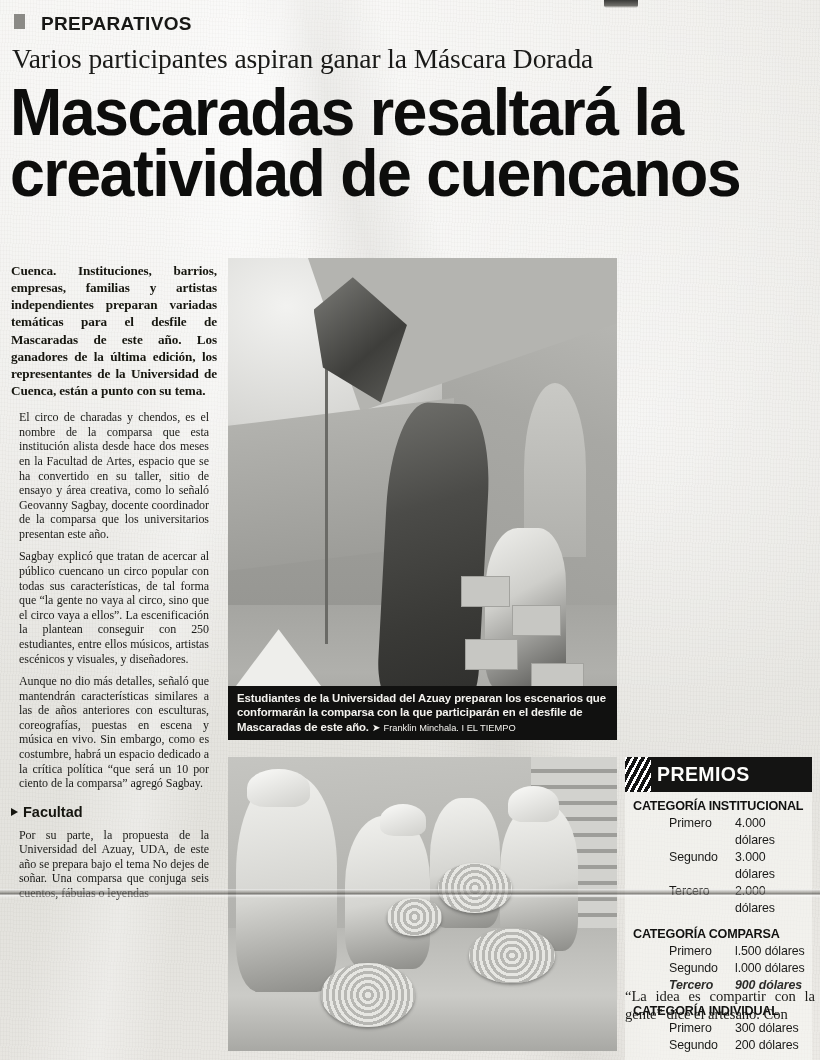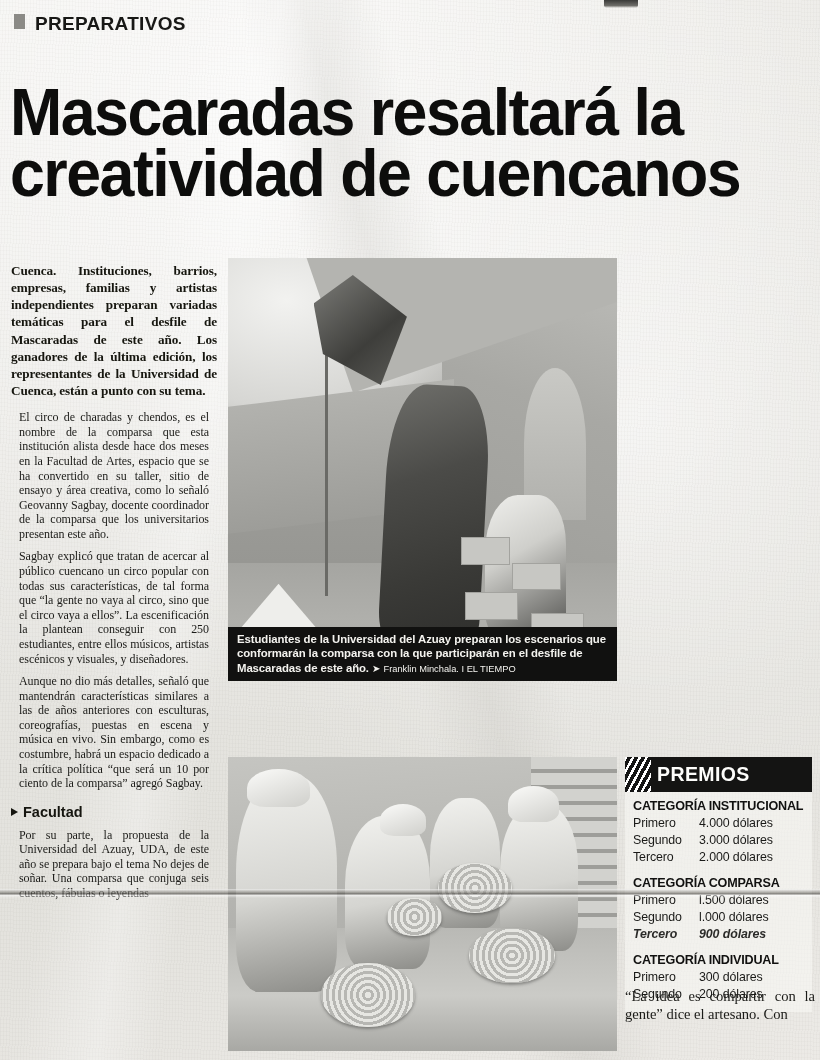--- a/index.html
+++ b/index.html
@@ -40,21 +40,21 @@
       rgba(255,255,255,.50) 72%,
       rgba(255,255,255,0) 100%);
   }
   .topnick{
     position:absolute;top:0;left:604px;width:34px;height:8px;z-index:30;
     background:linear-gradient(to bottom,#3a3a38,#6e6d69 70%,rgba(110,109,105,0));
     border-radius:0 0 3px 3px;
   }
 
   
-  .kicker{position:absolute;left:14px;top:14px;display:flex;align-items:flex-start;gap:10px;}
+  .kicker{position:absolute;left:14px;top:14px;display:flex;align-items:flex-start;gap:16px;}
   .kicker-bullet{width:11px;height:15px;background:#8b8a86;display:block;}
   .kicker-text{
     font-family:"Liberation Sans", sans-serif;font-weight:bold;font-size:19px;
     letter-spacing:.3px;color:#181816;line-height:1;
   }
   .subhead{
     position:absolute;left:12px;top:44px;width:800px;
     font-family:"Liberation Serif", serif;font-size:27.5px;color:#1a1a18;
     letter-spacing:-.1px;line-height:1.06;white-space:nowrap;
   }
@@ -92,21 +92,21 @@
   .photo{position:absolute;overflow:hidden;background:#8d8d8a;}
   .caption{
     position:absolute;left:0;right:0;bottom:0;background:#111110;
     color:#f4f3ef;font-family:"Liberation Sans", sans-serif;font-weight:bold;
     font-size:11.4px;line-height:1.30;padding:5px 8px 5px 9px;letter-spacing:-.1px;
   }
   .credit{font-weight:normal;font-size:9.3px;letter-spacing:0;}
   .arrowglyph{font-size:10px;}
 
   
-  #photo1{left:228px;top:258px;width:389px;height:423px;}
+  #photo1{left:228px;top:258px;width:389px;height:482px;}
   #photo1 .bg{position:absolute;inset:0;
     background:linear-gradient(180deg,#d8d8d5 0%,#c9c9c6 18%,#a9a9a5 19%,#9b9b97 58%,#8f8f8b 100%);}
   #photo1 .sky2{position:absolute;left:0;top:0;width:60%;height:40%;
     background:radial-gradient(ellipse at 25% 25%, #f2f2f0, #d6d6d3 60%, rgba(214,214,211,0));}
   #photo1 .wallR{position:absolute;right:0;top:0;width:45%;height:100%;
     background:linear-gradient(200deg,#bdbdb9 0%,#a8a8a4 35%,#9a9a96 100%);}
   #photo1 .wallTilt{position:absolute;left:18%;top:-6%;width:95%;height:40%;
     background:#b4b4b0;transform:rotate(-19deg);transform-origin:left top;}
   #photo1 .bldg{position:absolute;left:0;top:32%;width:58%;height:30%;
     background:linear-gradient(180deg,#b2b2ae,#9d9d99);transform:skewY(-7deg);}
@@ -161,21 +161,21 @@
   }
   .premios-body{padding:7px 4px 9px 8px;}
   .cat{margin-bottom:10px;}
   .cat:last-child{margin-bottom:0;}
   .cat-title{
     font-family:"Liberation Sans", sans-serif;font-weight:bold;font-size:12.6px;
     color:#111110;letter-spacing:-.2px;margin-bottom:2px;
   }
   .prow{
     display:flex;font-family:"Liberation Sans", sans-serif;font-size:12.4px;
-    color:#1a1a18;line-height:1.37;letter-spacing:-.1px;
+    color:#1a1a18;line-height:1.37;letter-spacing:-.1px;margin-left:36px;
   }
   .prow .place{width:66px;flex:none;}
   .prow .amount{flex:1;}
   .prow.folded{font-style:italic;font-weight:bold;opacity:.92;}
 
   
   #col-right-bottom{
     position:absolute;left:625px;top:988px;width:190px;
     font-family:"Liberation Serif", serif;font-size:14.6px;line-height:1.215;
     color:#1b1b18;text-align:justify;letter-spacing:-.05px;
@@ -190,20 +190,21 @@
 
   <div class="grain"></div>
   <div class="crease"></div>
   <div class="topnick"></div>
 
   <div class="kicker">
     <span class="kicker-bullet"></span>
     <span class="kicker-text">PREPARATIVOS</span>
   </div>
 
+  <div class="subhead">Varios participantes aspiran ganar la Máscara Dorada</div>
 
   <div class="headline">
     <div>Mascaradas resaltará la</div>
     <div>creatividad de cuencanos</div>
   </div>
 
   <div class="col-left clipbox">
     <p class="lead">Cuenca. Instituciones, barrios, empresas, familias y artistas independientes preparan variadas temáticas para el desfile de Mascaradas de este año. Los ganadores de la última edición, los representantes de la Universidad de Cuenca, están a punto con su tema.</p>
     <p class="body-p">El circo de charadas y chendos, es el nombre de la comparsa que esta institución alista desde hace dos meses en la Facultad de Artes, espacio que se ha convertido en su taller, sitio de ensayo y área creativa, como lo señaló Geovanny Sagbay, docente coordinador de la comparsa que los universitarios presentan este año.</p>
     <p class="body-p">Sagbay explicó que tratan de acercar al público cuencano un circo popular con todas sus características, de tal forma que “la gente no vaya al circo, sino que el circo vaya a ellos”. La escenificación la plantean conseguir con 250 estudiantes, entre ellos músicos, artistas escénicos y visuales, y diseñadores.</p>

